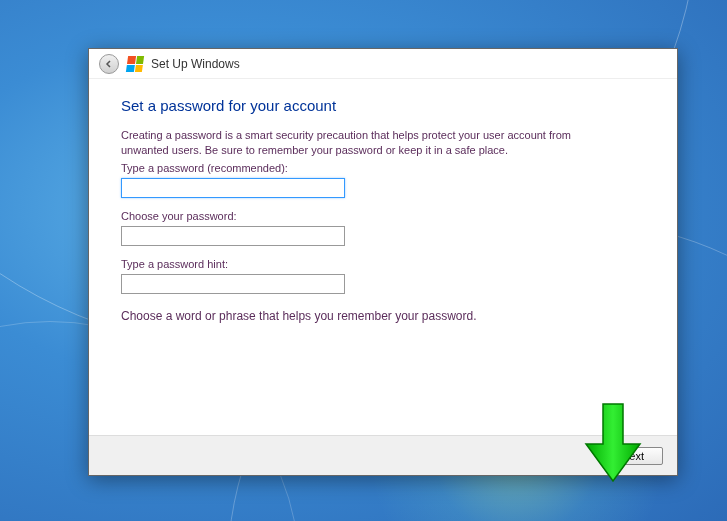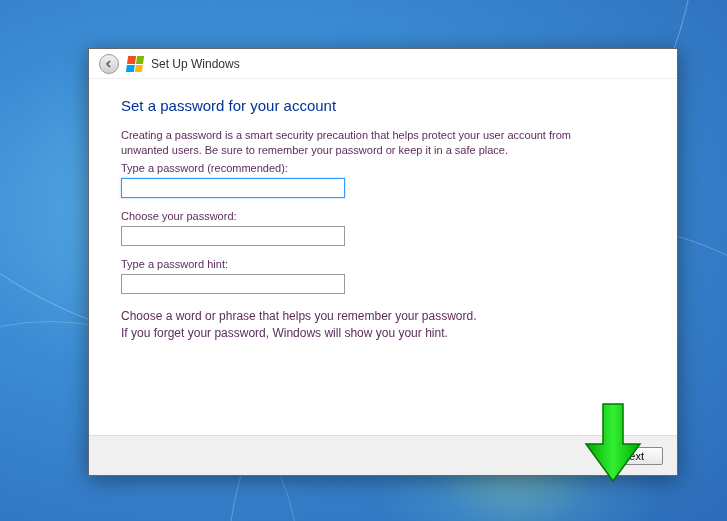--- a/index.html
+++ b/index.html
@@ -190,21 +190,20 @@
       <input type="password" class="text-input" value="" style="">
     </div>
 
     <div class="field-group">
       <label class="field-label">Type a password hint:</label>
       <input type="text" class="text-input" value="" style="">
     </div>
 
     <div class="hint-text">
       <div>Choose a word or phrase that helps you remember your password.</div>
-      <div>If you forget your password, Windows will show you your hint.</div>
     </div>
   </div>
 
   <div class="button-bar">
     <button class="next-btn">Next</button>
   </div>
 </div>
 
 <svg class="arrow-overlay" width="70" height="90">
   <defs>

